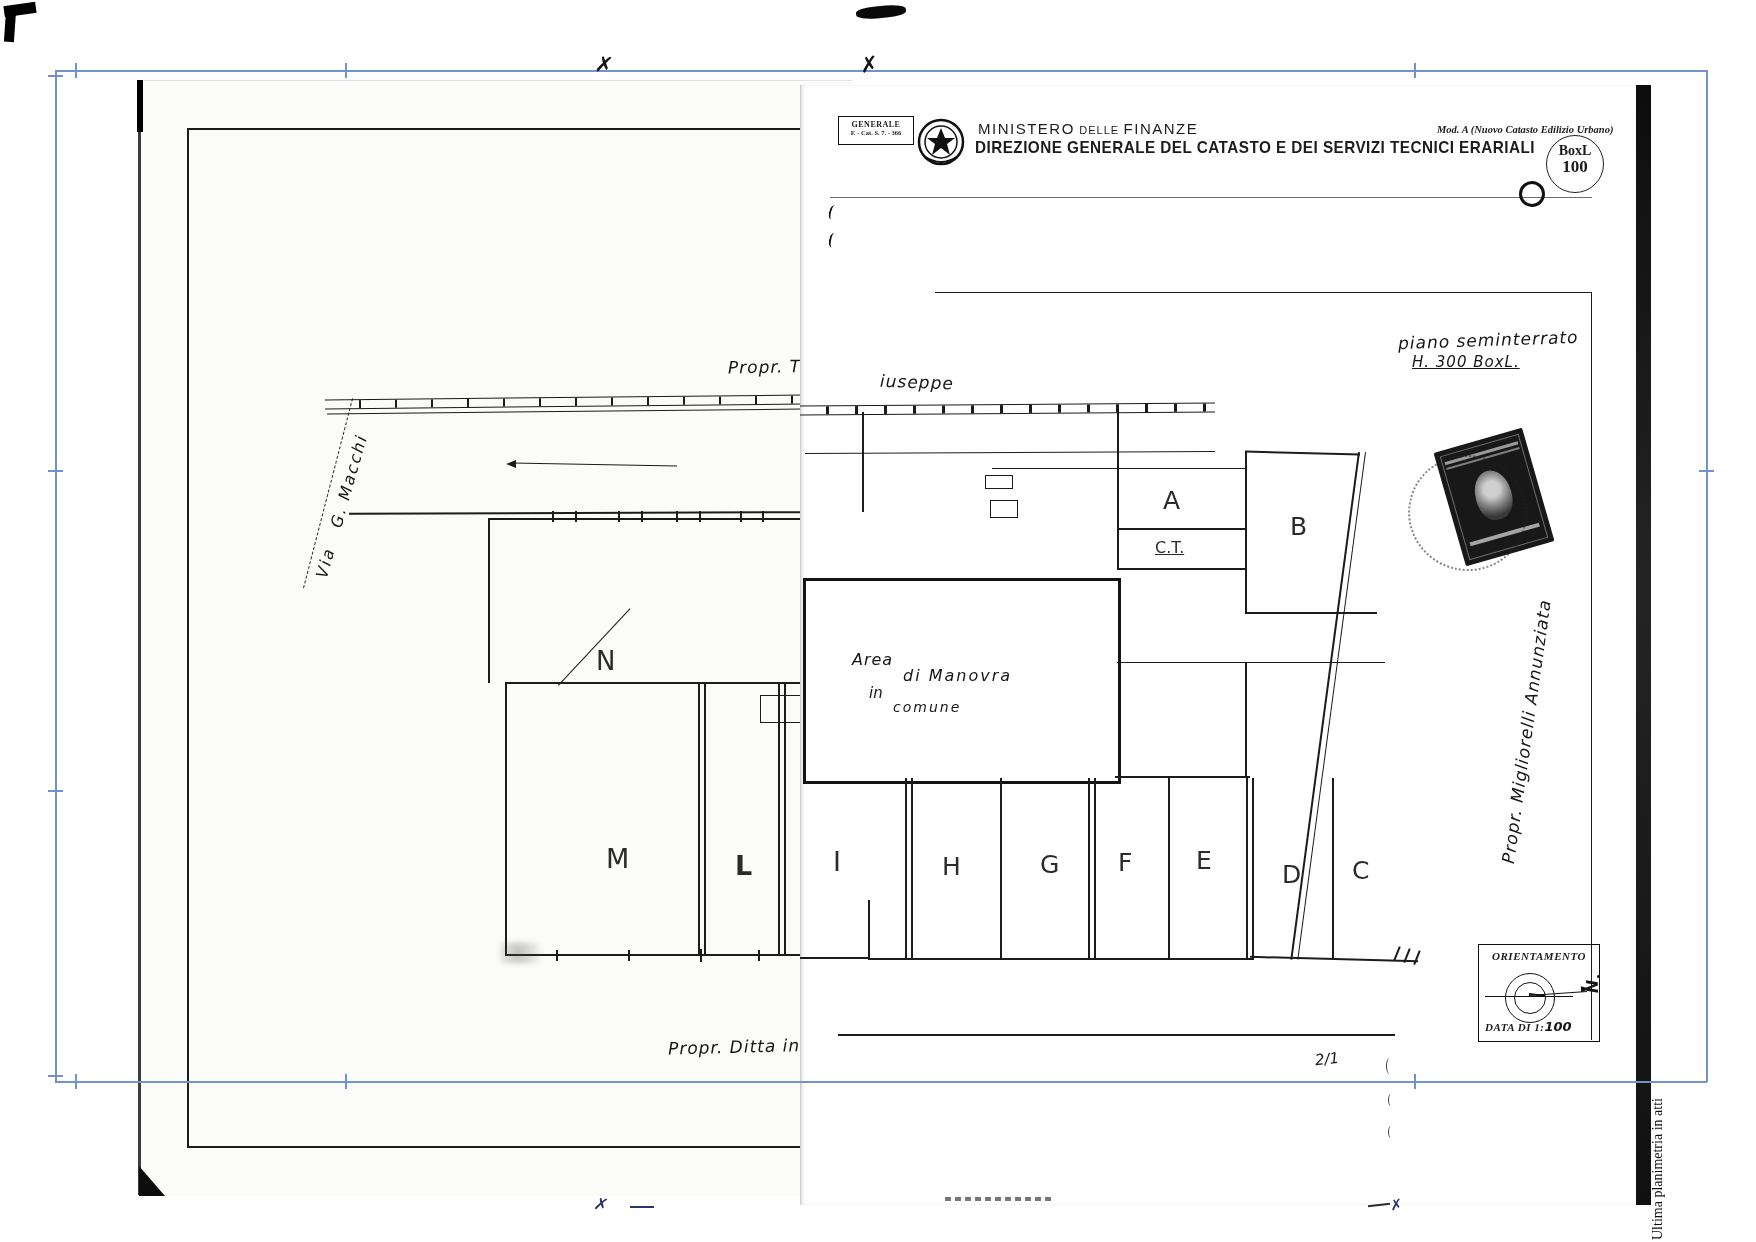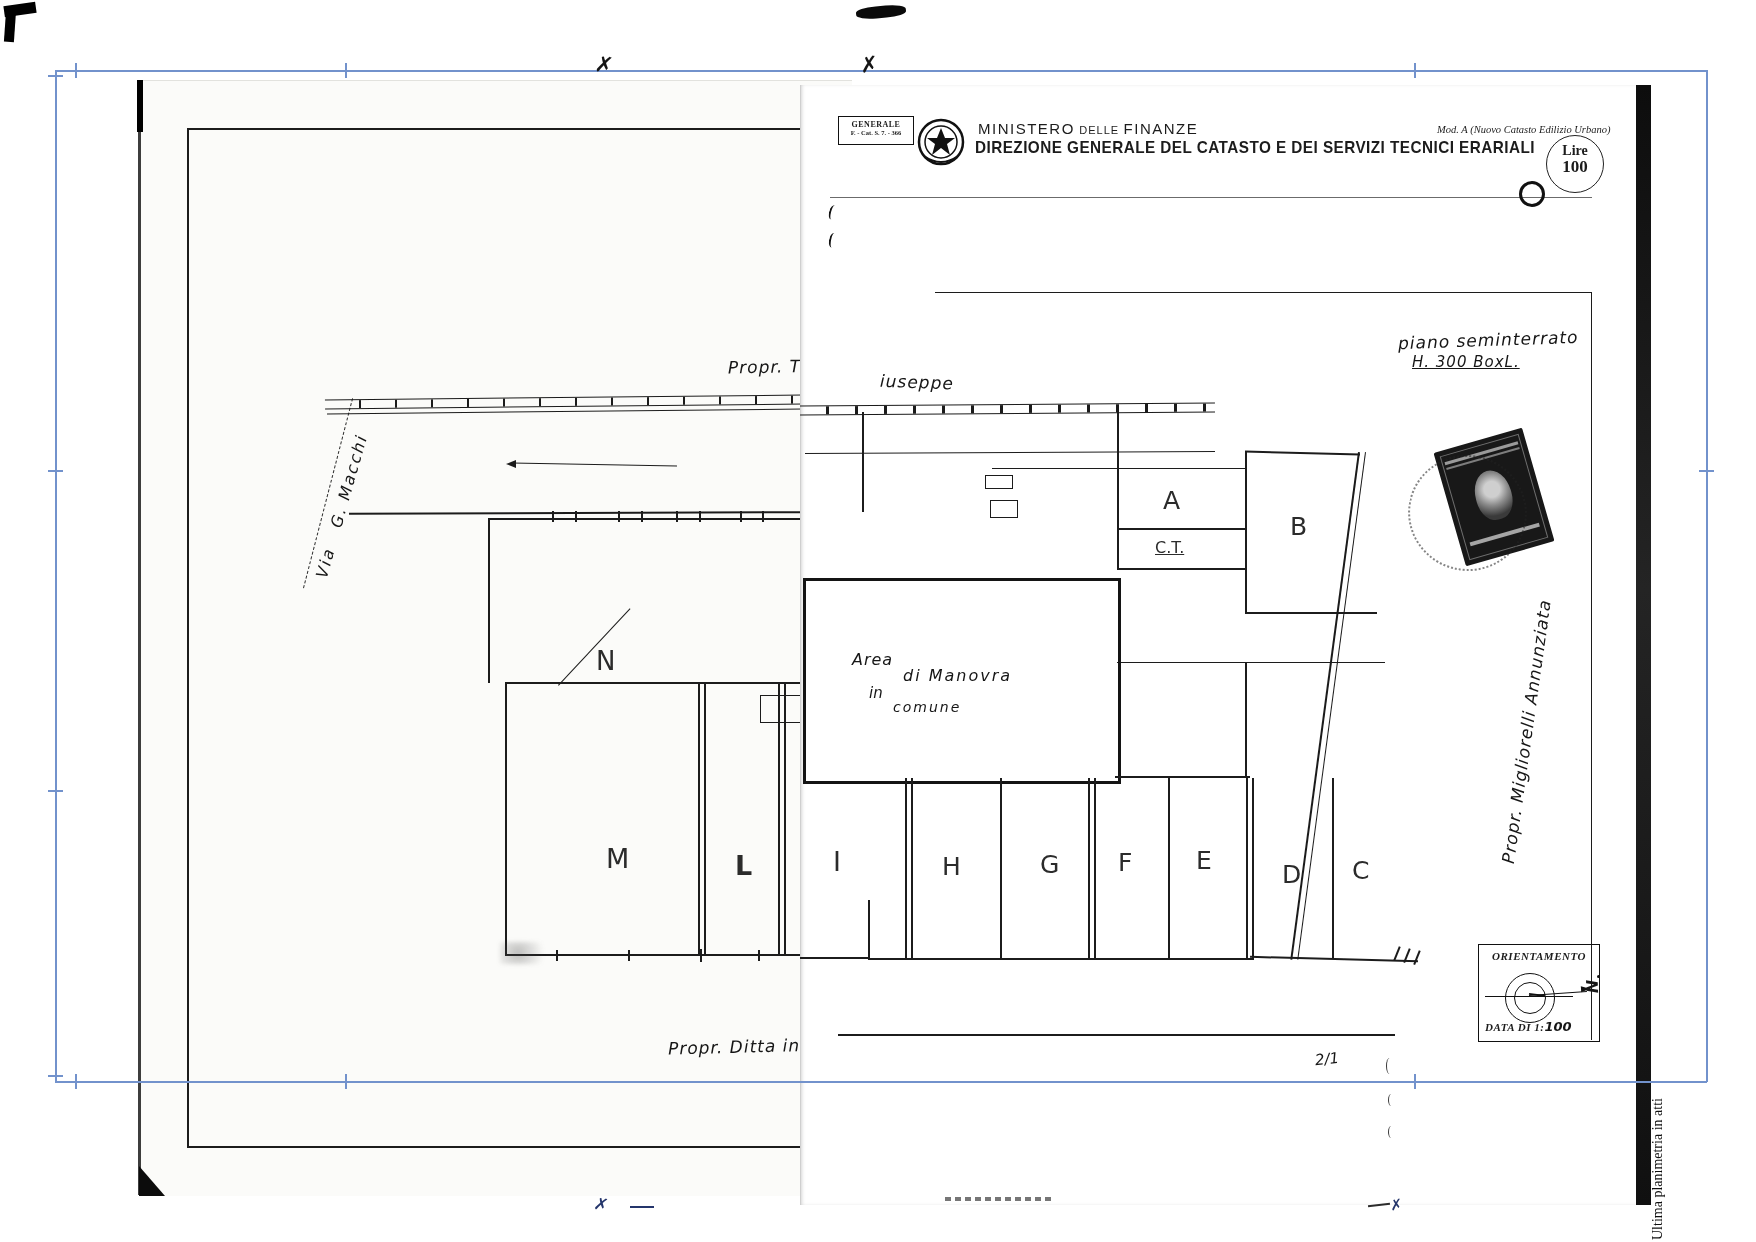--- a/index.html
+++ b/index.html
@@ -104,23 +104,23 @@
     <span style="font-size:15px;letter-spacing:1.5px;font-weight:500;">MINISTERO</span>
     <span style="font-size:11px;letter-spacing:1px;font-weight:500;">DELLE</span>
     <span style="font-size:15px;letter-spacing:1.5px;font-weight:500;">FINANZE</span>
   </div>
   <div class="abs zR" style="left:975px;top:138px;font-size:17px;font-weight:700;letter-spacing:.5px;transform:scaleX(.9);transform-origin:0 0;white-space:nowrap;">DIREZIONE GENERALE DEL CATASTO E DEI SERVIZI TECNICI ERARIALI</div>
   <div class="hl zR" style="left:830px;top:197px;width:762px;height:1px;opacity:.65;"></div>
 
   <div class="abs zR" style="left:829px;top:205px;width:6px;height:15px;border-left:2px solid #111;border-radius:50%;transform:rotate(14deg);"></div>
   <div class="abs zR" style="left:829px;top:233px;width:6px;height:15px;border-left:2px solid #111;border-radius:50%;transform:rotate(10deg);"></div>
 
-  <div class="abs zR serif" style="left:1437px;top:124px;font-size:10.5px;font-style:italic;font-weight:400;white-space:nowrap;">Mod. A (Nuovo Catasto Edilizio Urbano)</div>
+  <div class="abs zR serif" style="left:1437px;top:124px;font-size:10.5px;font-style:italic;font-weight:700;white-space:nowrap;">Mod. A (Nuovo Catasto Edilizio Urbano)</div>
   <div class="abs zR" style="left:1546px;top:135px;width:56px;height:56px;border:1.4px solid #222;border-radius:50%;text-align:center;">
-    <div class="serif" style="font-size:14px;font-weight:700;margin-top:8px;line-height:14px;">Lire</div>
+    <div class="serif" style="font-size:14px;font-weight:700;margin-top:8px;line-height:14px;">BoxL</div>
     <div class="serif" style="font-size:17px;font-weight:700;line-height:17px;">100</div>
   </div>
   <div class="abs zR" style="left:1519px;top:181px;width:20px;height:20px;border:3.5px solid #111;border-radius:50%;"></div>
 
   <div class="hl zR" style="left:935px;top:292px;width:657px;height:1px;"></div>
   <div class="vl zR" style="left:1591px;top:292px;height:748px;width:1px;"></div>
 
   <div class="hand zR" style="left:1398px;top:330px;font-size:17px;letter-spacing:1px;transform:rotate(-2deg);">piano seminterrato</div>
   <div class="hand zR" style="left:1412px;top:353px;font-size:15px;letter-spacing:1px;text-decoration:underline;">H. 300 BoxL.</div>
 

